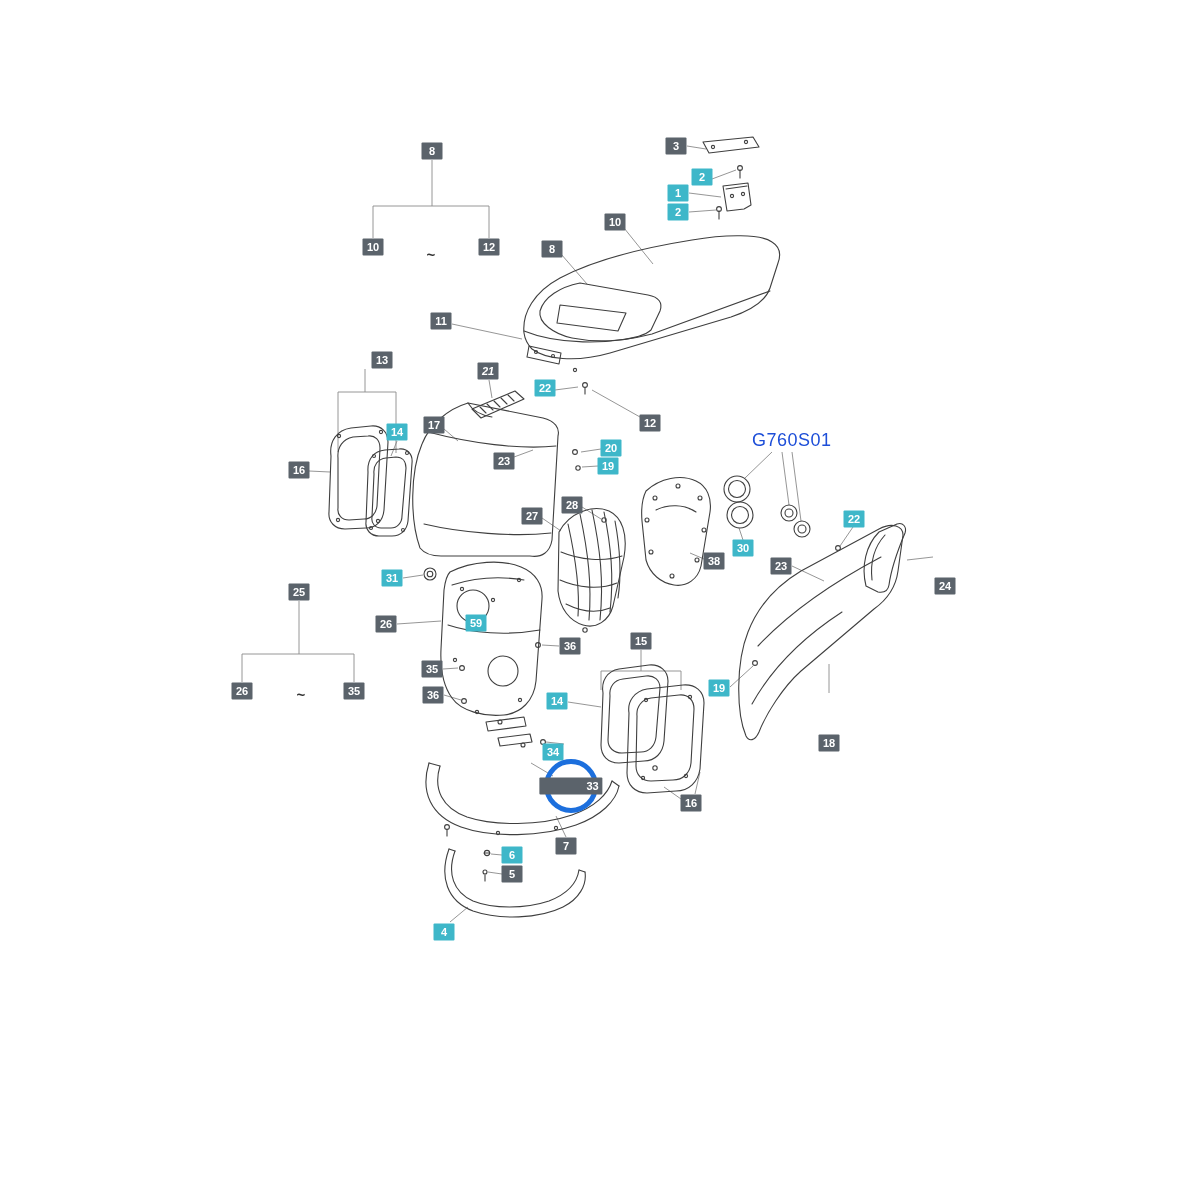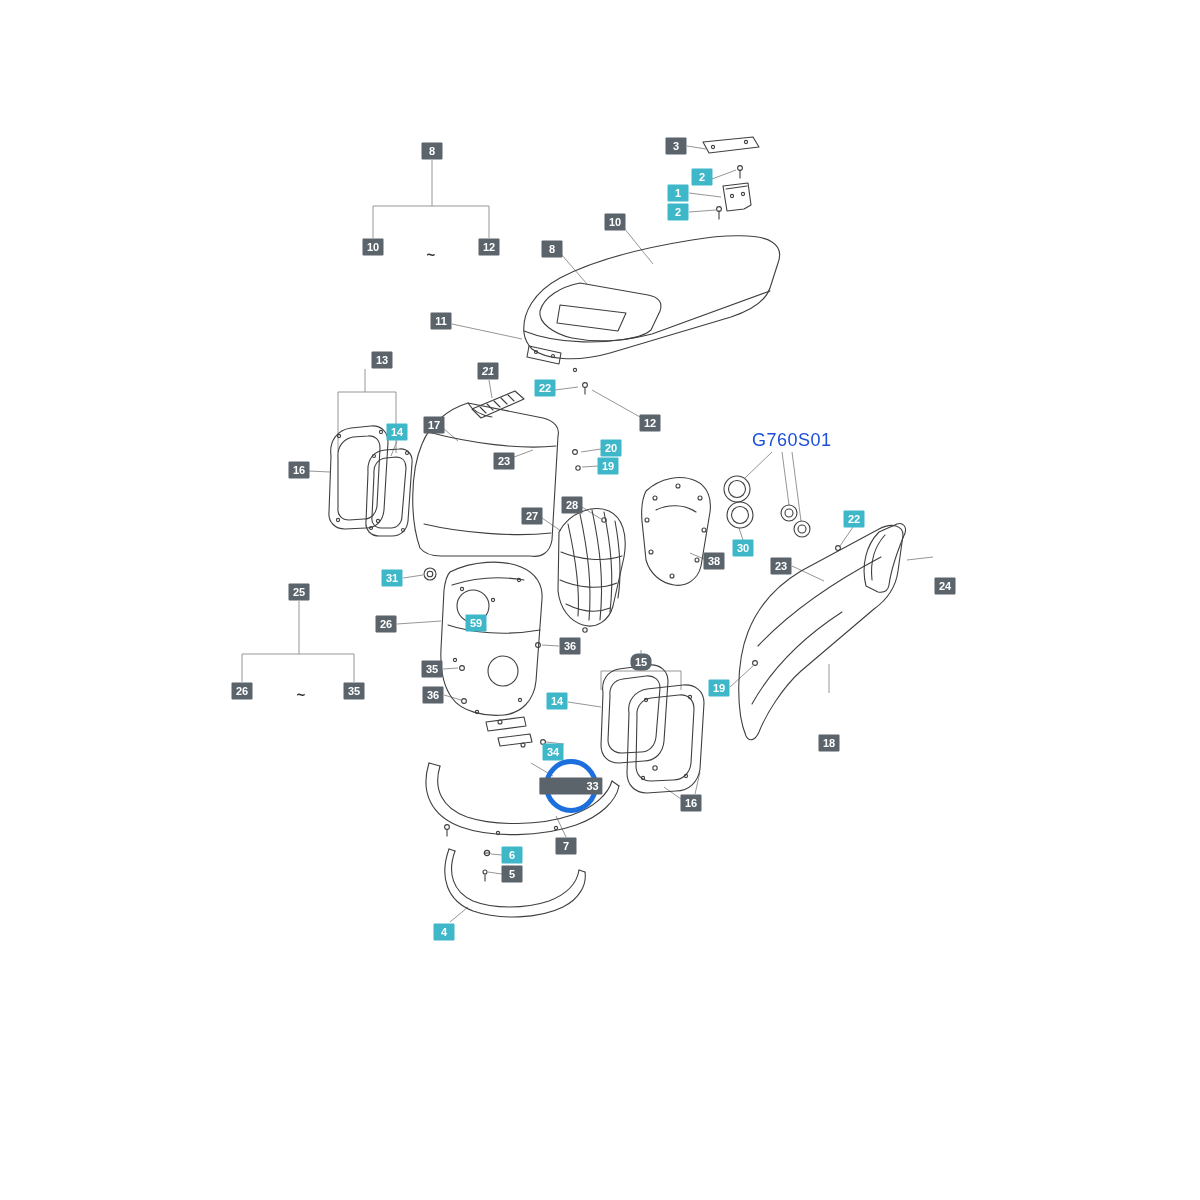--- a/index.html
+++ b/index.html
@@ -296,21 +296,21 @@
       <div class="badge cyan" style="left: 854px; top: 519px;">22</div>
       <div class="badge cyan" style="left: 743px; top: 548px;">30</div>
       <div class="badge dark" style="left: 714px; top: 561px;">38</div>
       <div class="badge dark" style="left: 781px; top: 566px;">23</div>
       <div class="badge dark" style="left: 945px; top: 586px;">24</div>
       <div class="badge cyan" style="left: 392px; top: 578px;">31</div>
       <div class="badge dark" style="left: 299px; top: 592px;">25</div>
       <div class="badge dark" style="left: 386px; top: 624px;">26</div>
       <div class="badge cyan" style="left: 476px; top: 623px;">59</div>
       <div class="badge dark" style="left: 570px; top: 646px;">36</div>
-      <div class="badge dark" style="left: 641px; top: 662px; border-radius: 7px;">15</div>
+      <div class="badge dark" style="left: 641px; top: 641px;">15</div>
       <div class="badge dark" style="left: 432px; top: 669px;">35</div>
       <div class="badge cyan" style="left: 719px; top: 688px;">19</div>
       <div class="badge dark" style="left: 433px; top: 695px;">36</div>
       <div class="badge cyan" style="left: 557px; top: 701px;">14</div>
       <div class="badge dark" style="left: 242px; top: 691px;">26</div>
       <div class="badge dark" style="left: 354px; top: 691px;">35</div>
       <div class="badge dark" style="left: 829px; top: 703px; margin-top: 40px;">18</div>
       <div class="badge cyan" style="left: 553px; top: 752px;">34</div>
       <div class="highlight-ring" style="left: 571px; top: 786px;"></div>
       <div class="badge dark" style="left: 571px; top: 786px; padding-left: 47px;">33</div>

